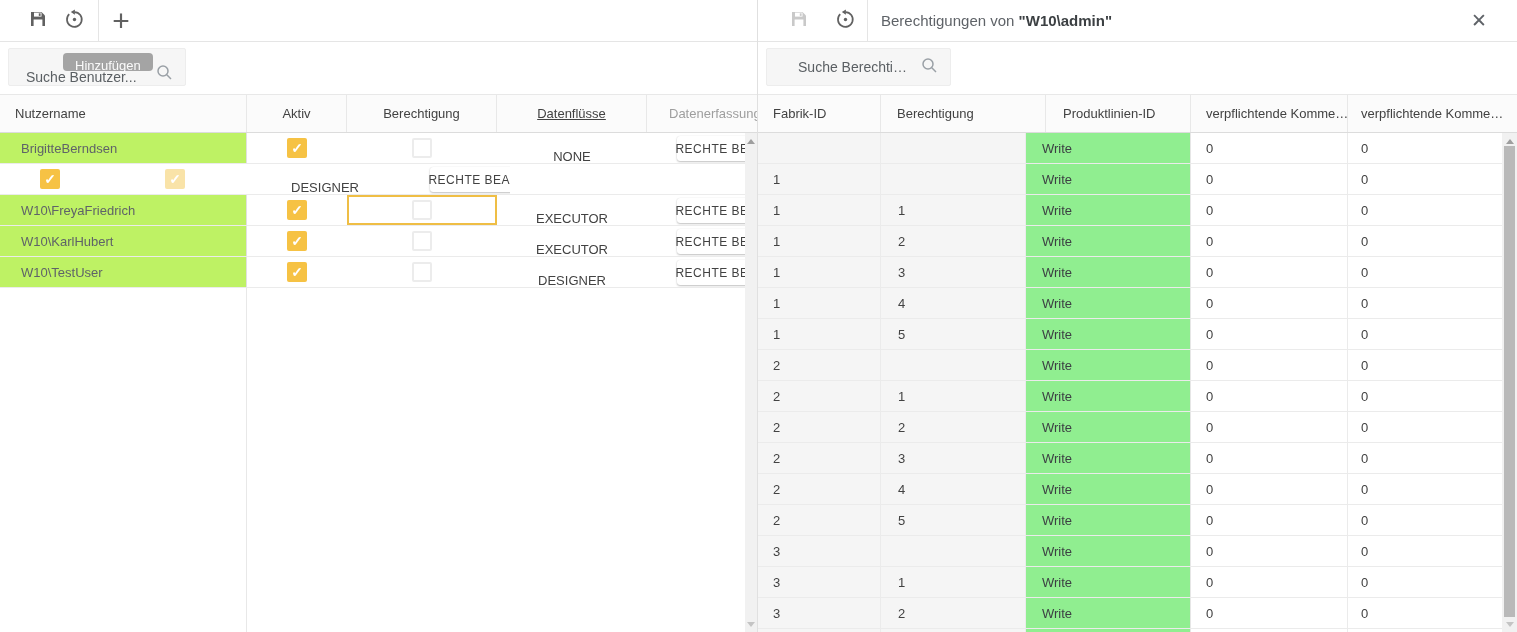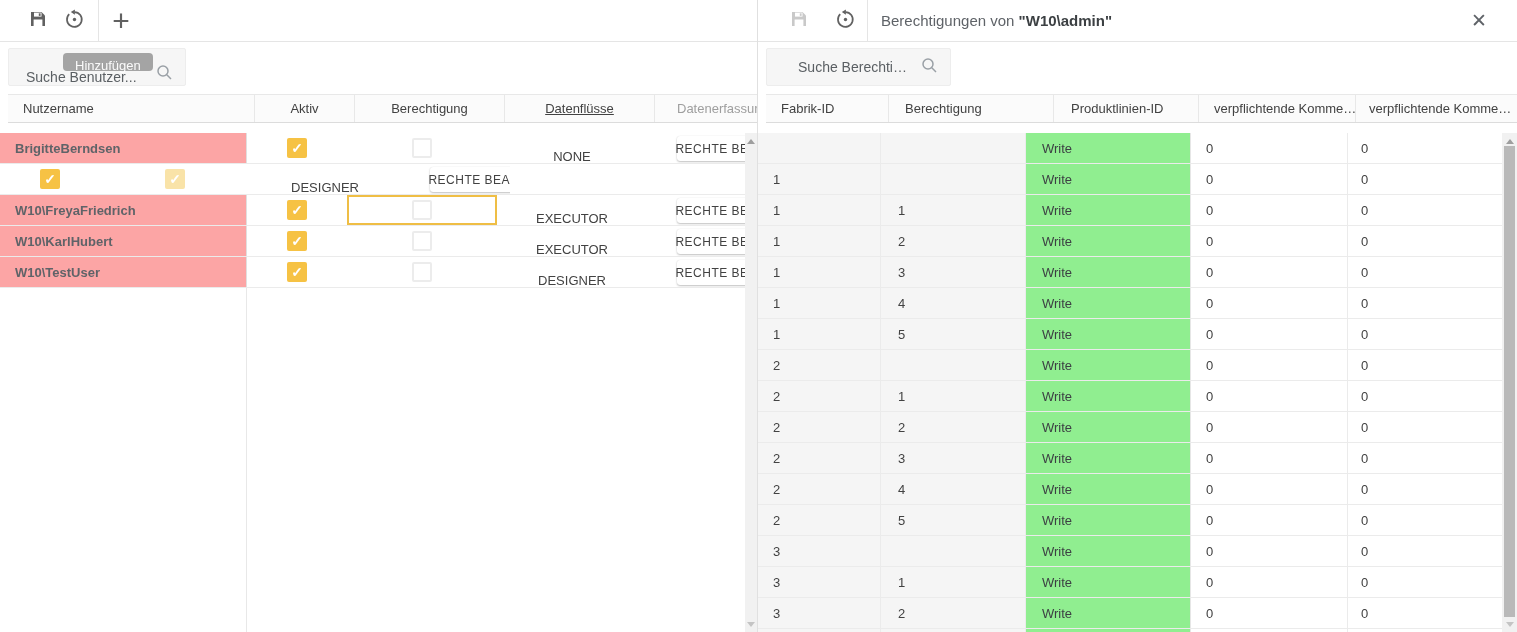--- a/index.html
+++ b/index.html
@@ -28,33 +28,33 @@
   #right-panel .search-box { width:185px;text-align:center; }
   .search-text { margin-left:17px; font-size:14px; color:#5a5f63; white-space:nowrap;
                  overflow:hidden; flex:1; }
   .search-mag { margin-right:12px; flex:none; }
 
   .tooltip { position:absolute; left:63px; top:53px; height:18px; line-height:26px;
              padding:0 12px; border-radius:4px; background:rgba(97,97,97,0.55);
              color:rgba(255,255,255,0.95); font-size:13px; z-index:6; white-space:nowrap; }
 
   
-  .grid-header { position:absolute; top:94px; left:8px; right:0; height:29px;
+  .grid-header { position:absolute; top:94px; left:0; right:0; height:39px;
                  background:#fbfbfb; border-top:1px solid #e8e8e8; border-bottom:1px solid #dcdcdc;
                  display:flex; }
   .gh-cell { display:flex; align-items:center; font-size:13px; color:#424242;
              border-right:1px solid #e8e8e8; overflow:hidden; white-space:nowrap; flex:none; }
   .gh-cell:last-child { border-right:none; }
   .rows { position:absolute; top:133px; left:0; right:0; }
   .row { display:flex; height:31px; border-bottom:1px solid #ebebeb; }
   .cell { display:flex; align-items:center; font-size:13px; color:#424242;
           overflow:hidden; white-space:nowrap; flex:none; }
 
   
-  .c-name   { width:247px; background:#fca5a5; border-right:1px solid #e0e0e0; padding-left:15px; color:#5f6368;font-weight:bold; }
+  .c-name   { width:247px; background:#bef264; border-right:1px solid #e0e0e0; padding-left:21px; color:#5f6368; }
   .c-aktiv  { width:100px; justify-content:center; }
   .c-admin  { width:150px; justify-content:center; }
   .c-flow   { width:150px; justify-content:center;margin-top:16px; }
   .c-action { width:110px; position:relative; }
   .gh-name   { width:247px; padding-left:15px; }
   .gh-aktiv  { width:100px; justify-content:center; }
   .gh-admin  { width:150px; justify-content:center; }
   .gh-flow   { width:150px; justify-content:center;text-decoration:underline; }
   .gh-action { width:110px; padding-left:22px; color:#9e9e9e; border-right:none; }
 

